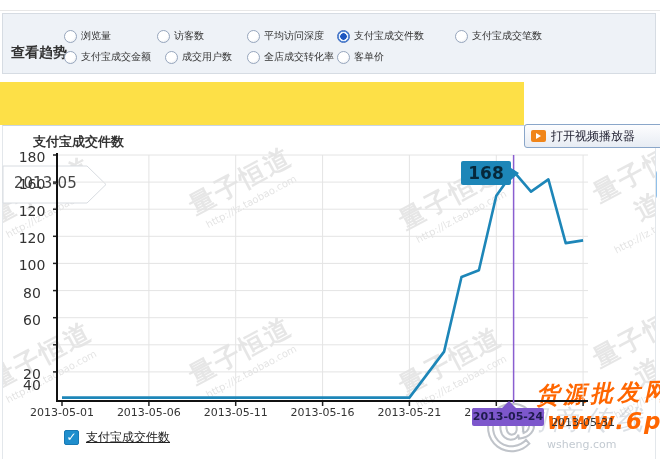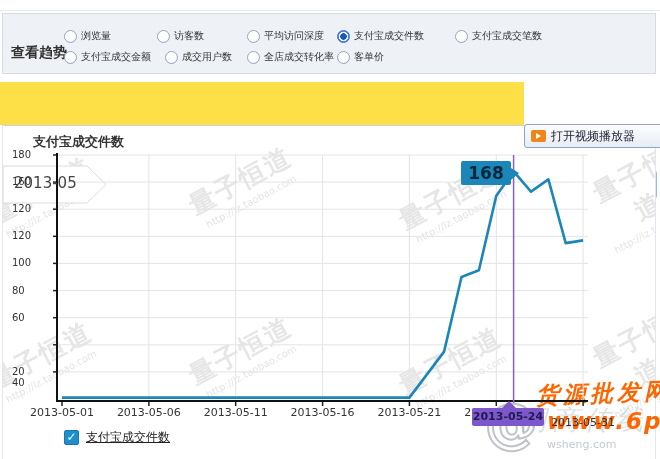--- a/index.html
+++ b/index.html
@@ -40,21 +40,21 @@
   #video-icon{width:15px;height:12px;background:#f08519;border-radius:2px;margin-right:5px;position:relative;}
   #video-icon:after{content:"";position:absolute;left:5px;top:3px;border-left:5px solid #fff;border-top:3px solid transparent;border-bottom:3px solid transparent;}
   #video-label{font-size:12px;color:#223;white-space:nowrap;}
   #video-close{margin-left:auto;color:#3a76c0;font-size:12px;font-weight:bold;cursor:pointer;}
 
   .wm-tile{position:absolute;transform:translate(-50%,-50%) rotate(-28deg);text-align:center;z-index:0;pointer-events:none;}
   .wm-big{font-size:26px;font-weight:bold;color:#d2d2d2;opacity:.55;letter-spacing:2px;}
   .wm-small{font-size:10px;color:#d8d8d8;opacity:.7;}
 
   #plot-svg{left:0;top:0;width:660px;height:459px;z-index:1;pointer-events:none;}
-  .ylab{font-size:10px;color:#333;width:40px;text-align:left;z-index:2;}
+  .ylab{font-size:14px;color:#333;width:40px;text-align:center;z-index:2;}
   .xlab{font-size:11px;color:#333;width:72px;text-align:center;z-index:2;}
 
   #tooltip-168{left:461px;top:161px;width:50px;height:24px;background:#1d86b8;border-radius:2px;z-index:4;
     color:#06283a;font-size:17px;font-weight:bold;text-align:center;line-height:24px;}
   #tooltip-168:after{content:"";position:absolute;right:-8px;top:7px;border-left:8px solid #1d86b8;
     border-top:5px solid transparent;border-bottom:7px solid transparent;}
   #tooltip-date{left:472px;top:408px;width:72px;height:18px;background:#7d57cc;border-radius:2px;z-index:4;
     color:#1f1b4e;font-size:11px;font-weight:bold;text-align:center;line-height:18px;}
   #tooltip-date:before{content:"";position:absolute;left:30px;top:-7px;border-bottom:7px solid #7d57cc;
     border-left:7px solid transparent;border-right:7px solid transparent;}

